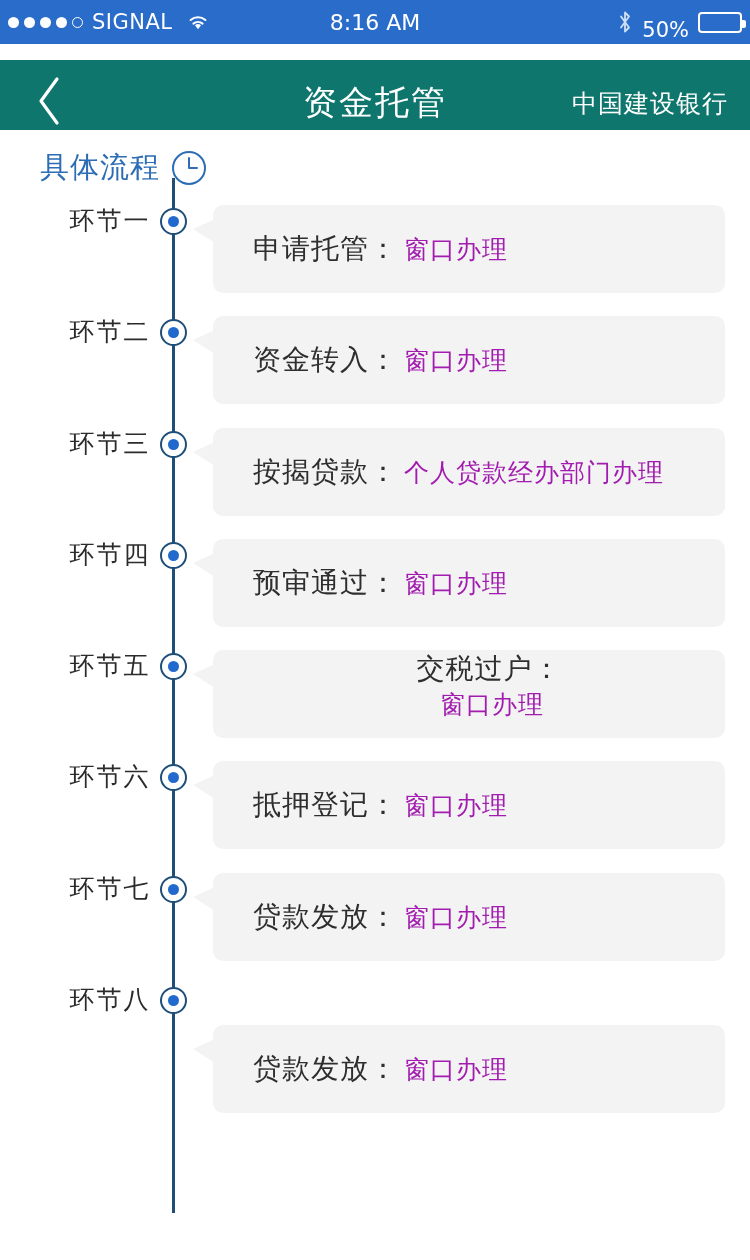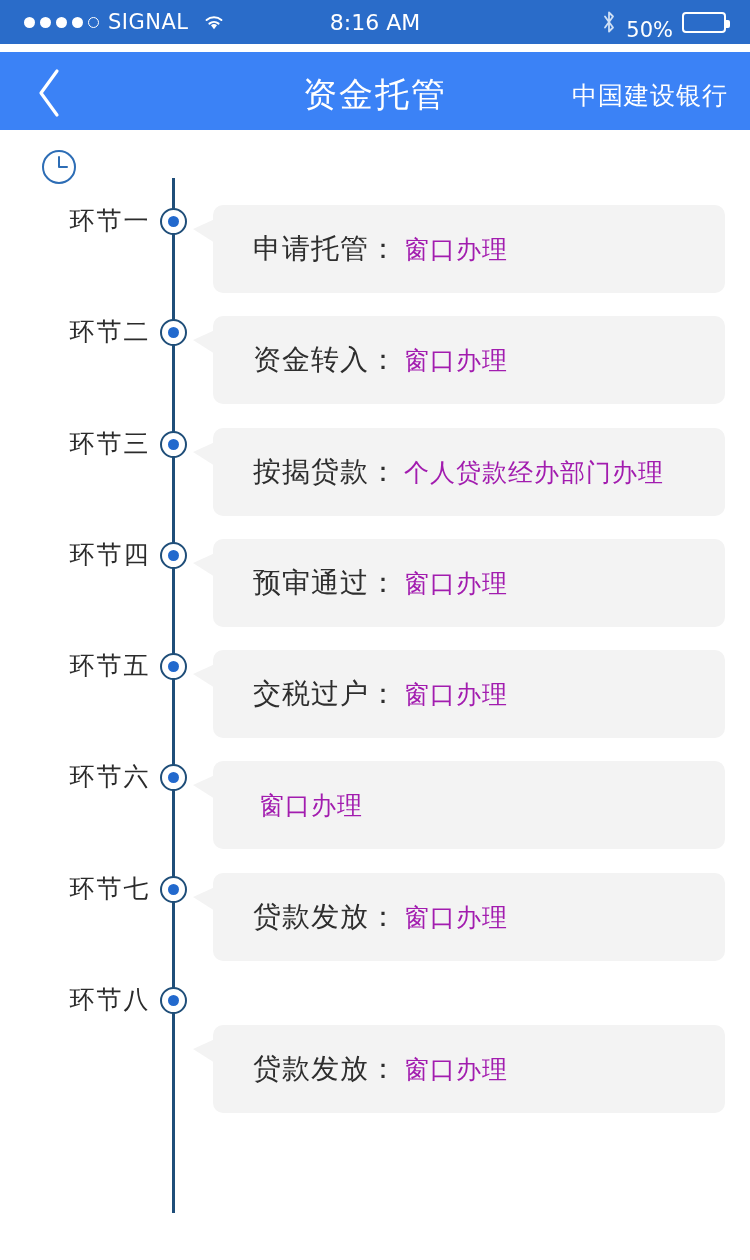--- a/index.html
+++ b/index.html
@@ -7,21 +7,21 @@
     width:750px; height:1260px;
     background:#ffffff;
     font-family:"DejaVu Sans","Liberation Sans",sans-serif;
     overflow:hidden;
   }
 
   
   .statusbar{
     position:absolute; left:0; top:0; width:750px; height:44px;
     background:#2a6cc9; color:#fff;
-    display:flex; align-items:center; padding:0 24px;
+    display:flex; align-items:center; padding:0 8px;
   }
   .sb-left{ display:flex; align-items:center; gap:9px; }
   .sig-dots{ display:flex; align-items:center; gap:5px; }
   .sig-dots i{ width:11px; height:11px; border-radius:50%; background:#fff; display:block; }
   .sig-dots i.hollow{ background:transparent; border:1.6px solid #fff; }
   .sb-carrier{ font-size:21px; letter-spacing:.5px; }
   .wifi{ width:24px; height:18px; position:relative; margin-left:4px; }
   .wifi svg{ display:block; }
   .sb-center{
     position:absolute; left:0; right:0; text-align:center;
@@ -35,22 +35,22 @@
     position:relative; padding:2px;
   }
   .battery::after{
     content:""; position:absolute; right:-6px; top:6px;
     width:4px; height:8px; background:#fff; border-radius:0 2px 2px 0;
   }
   .battery .fill{ height:100%; background:#fff; border-radius:1px; }
 
   
   .navbar{
-    position:absolute; left:0; top:52px; width:750px; height:86px;
-    background:#3b82f6; color:#fff;
+    position:absolute; left:0; top:60px; width:750px; height:86px;
+    background:#0f766e; color:#fff;
   }
   .nav-back{
     position:absolute; left:16px; top:0; height:86px; width:66px;
     display:flex; align-items:center; justify-content:center; cursor:pointer;
   }
   .nav-title{
     position:absolute; left:0; right:0; top:0; height:86px;
     display:flex; align-items:center; justify-content:center;
     font-size:34px; letter-spacing:2px;
   }
@@ -158,20 +158,21 @@
       </svg>
     </span>
   </div>
   <div class="nav-title">资金托管</div>
   <div class="nav-bank">中国建设银行</div>
 </div>
 
 <div class="content">
 
   <div class="section-head">
+    <span class="title">具体流程</span>
     <span>
       <svg class="clock-icon" viewBox="0 0 38 38">
         <circle cx="19" cy="19" r="16" stroke="#2d6db5" stroke-width="2" fill="none"></circle>
         <path d="M19 9 L19 19 L27 19" stroke="#2d6db5" stroke-width="2" fill="none" stroke-linecap="round" stroke-linejoin="round"></path>
       </svg>
     </span>
   </div>
 
   <div class="spine"></div>
 
@@ -218,33 +219,34 @@
           <span class="tail"></span>
           <span class="b-label">预审通过：</span>
           <span class="b-value">窗口办理</span>
         </div>
       </div>
       <div class="step" style="top: 0px;">
         <div class="step-label" style="top: 519px;">环节五</div>
         <div class="dot" style="top: 523px;">
           <i></i>
         </div>
-        <div class="bubble" style="top: 520px; height: 88px;">
+        <div class="bubble" style="top: 520px; height: 88px; flex-direction: column;">
           <span class="tail"></span>
           <span class="b-label">交税过户：</span>
           <span class="b-value">窗口办理</span>
         </div>
       </div>
       <div class="step" style="top: 0px;">
         <div class="step-label" style="top: 630px;">环节六</div>
         <div class="dot" style="top: 634px;">
           <i></i>
         </div>
         <div class="bubble" style="top: 631px; height: 88px;">
           <span class="tail"></span>
+          <span class="b-label">抵押登记：</span>
           <span class="b-value">窗口办理</span>
         </div>
       </div>
       <div class="step" style="top: 0px;">
         <div class="step-label" style="top: 742px;">环节七</div>
         <div class="dot" style="top: 746px;">
           <i></i>
         </div>
         <div class="bubble" style="top: 743px; height: 88px;">
           <span class="tail"></span>

